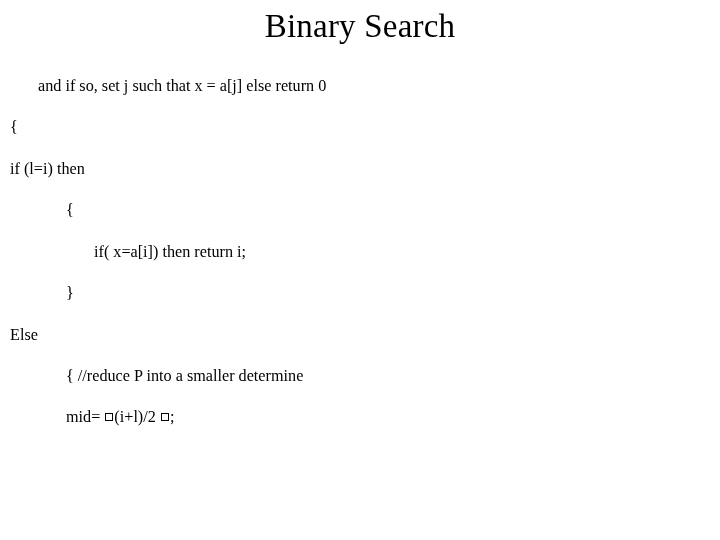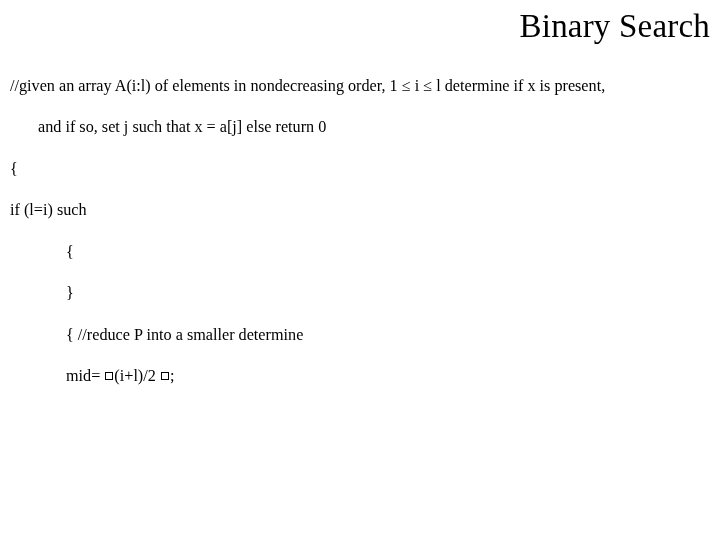--- a/index.html
+++ b/index.html
@@ -12,21 +12,21 @@
     color: #000000;
   }
   .slide {
     box-sizing: border-box;
     width: 720px;
     height: 540px;
     padding: 8px 10px 10px 10px;
     position: relative;
   }
   .title {
-    text-align: right;
+    text-align: center;
     font-size: 33px;
     font-weight: 400;
     margin: 0 0 10px 0;
     letter-spacing: 0.2px;
   }
   .code {
     font-size: 16.2px;
     line-height: 1.28;
     white-space: pre;
   }
@@ -43,26 +43,27 @@
     margin: 0 1px;
   }
 </style>
 </head>
 <body>
 
 <div class="slide">
   <h1 class="title">Binary Search</h1>
 
   <div class="code">
-<div>//given an array A(i:l) of elements in nondecreasing order, 1 ≤ i ≤ l determine if x is present,</div>
 <div class="ind1">and if so, set j such that x = a[j] else return 0</div>
 <div>{</div>
-<div>if (l=i) such</div>
+<div>if (l=i) then</div>
 <div class="ind2">{</div>
+<div class="ind3">if( x=a[i]) then return i;</div>
 <div class="ind2">}</div>
+<div>Else</div>
 <div class="ind2">{ //reduce P into a smaller determine</div>
 <div class="ind2"><span>mid= </span><span class="floor-open"></span><span>(i+l)/2 </span><span class="floor-close"></span><span>;</span></div>
 
 
 
 
 
 
   </div>
 </div>

